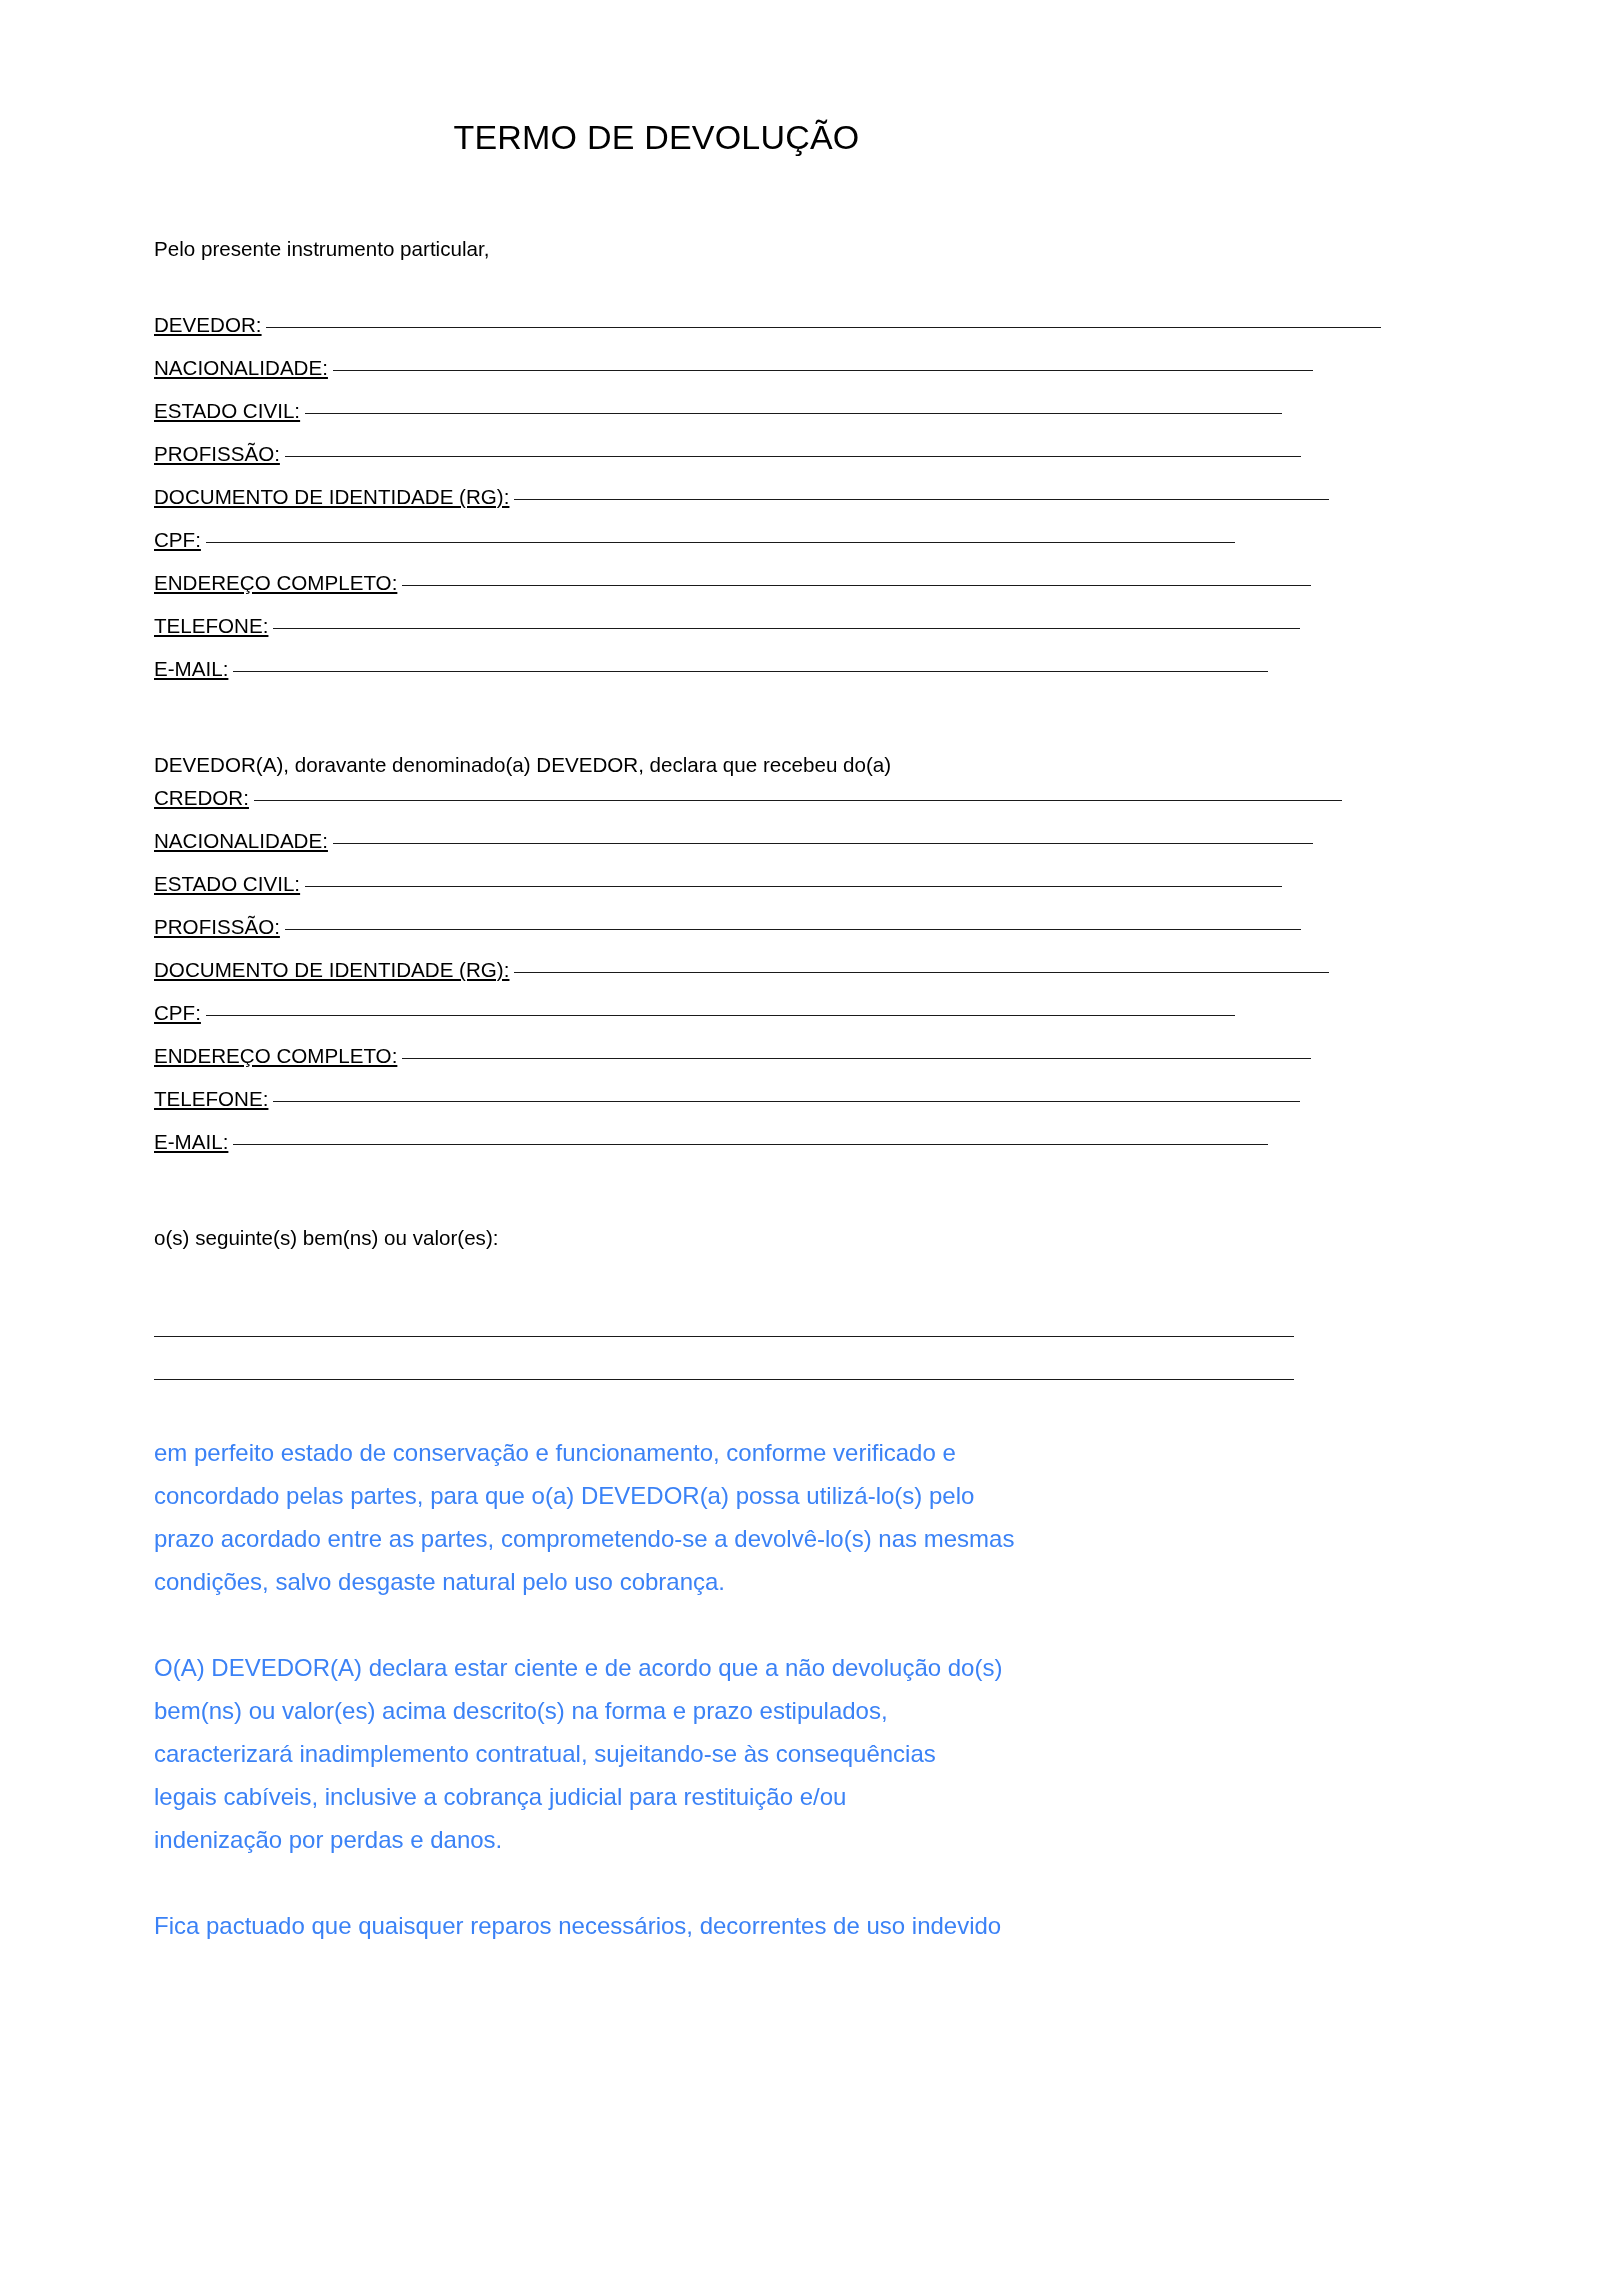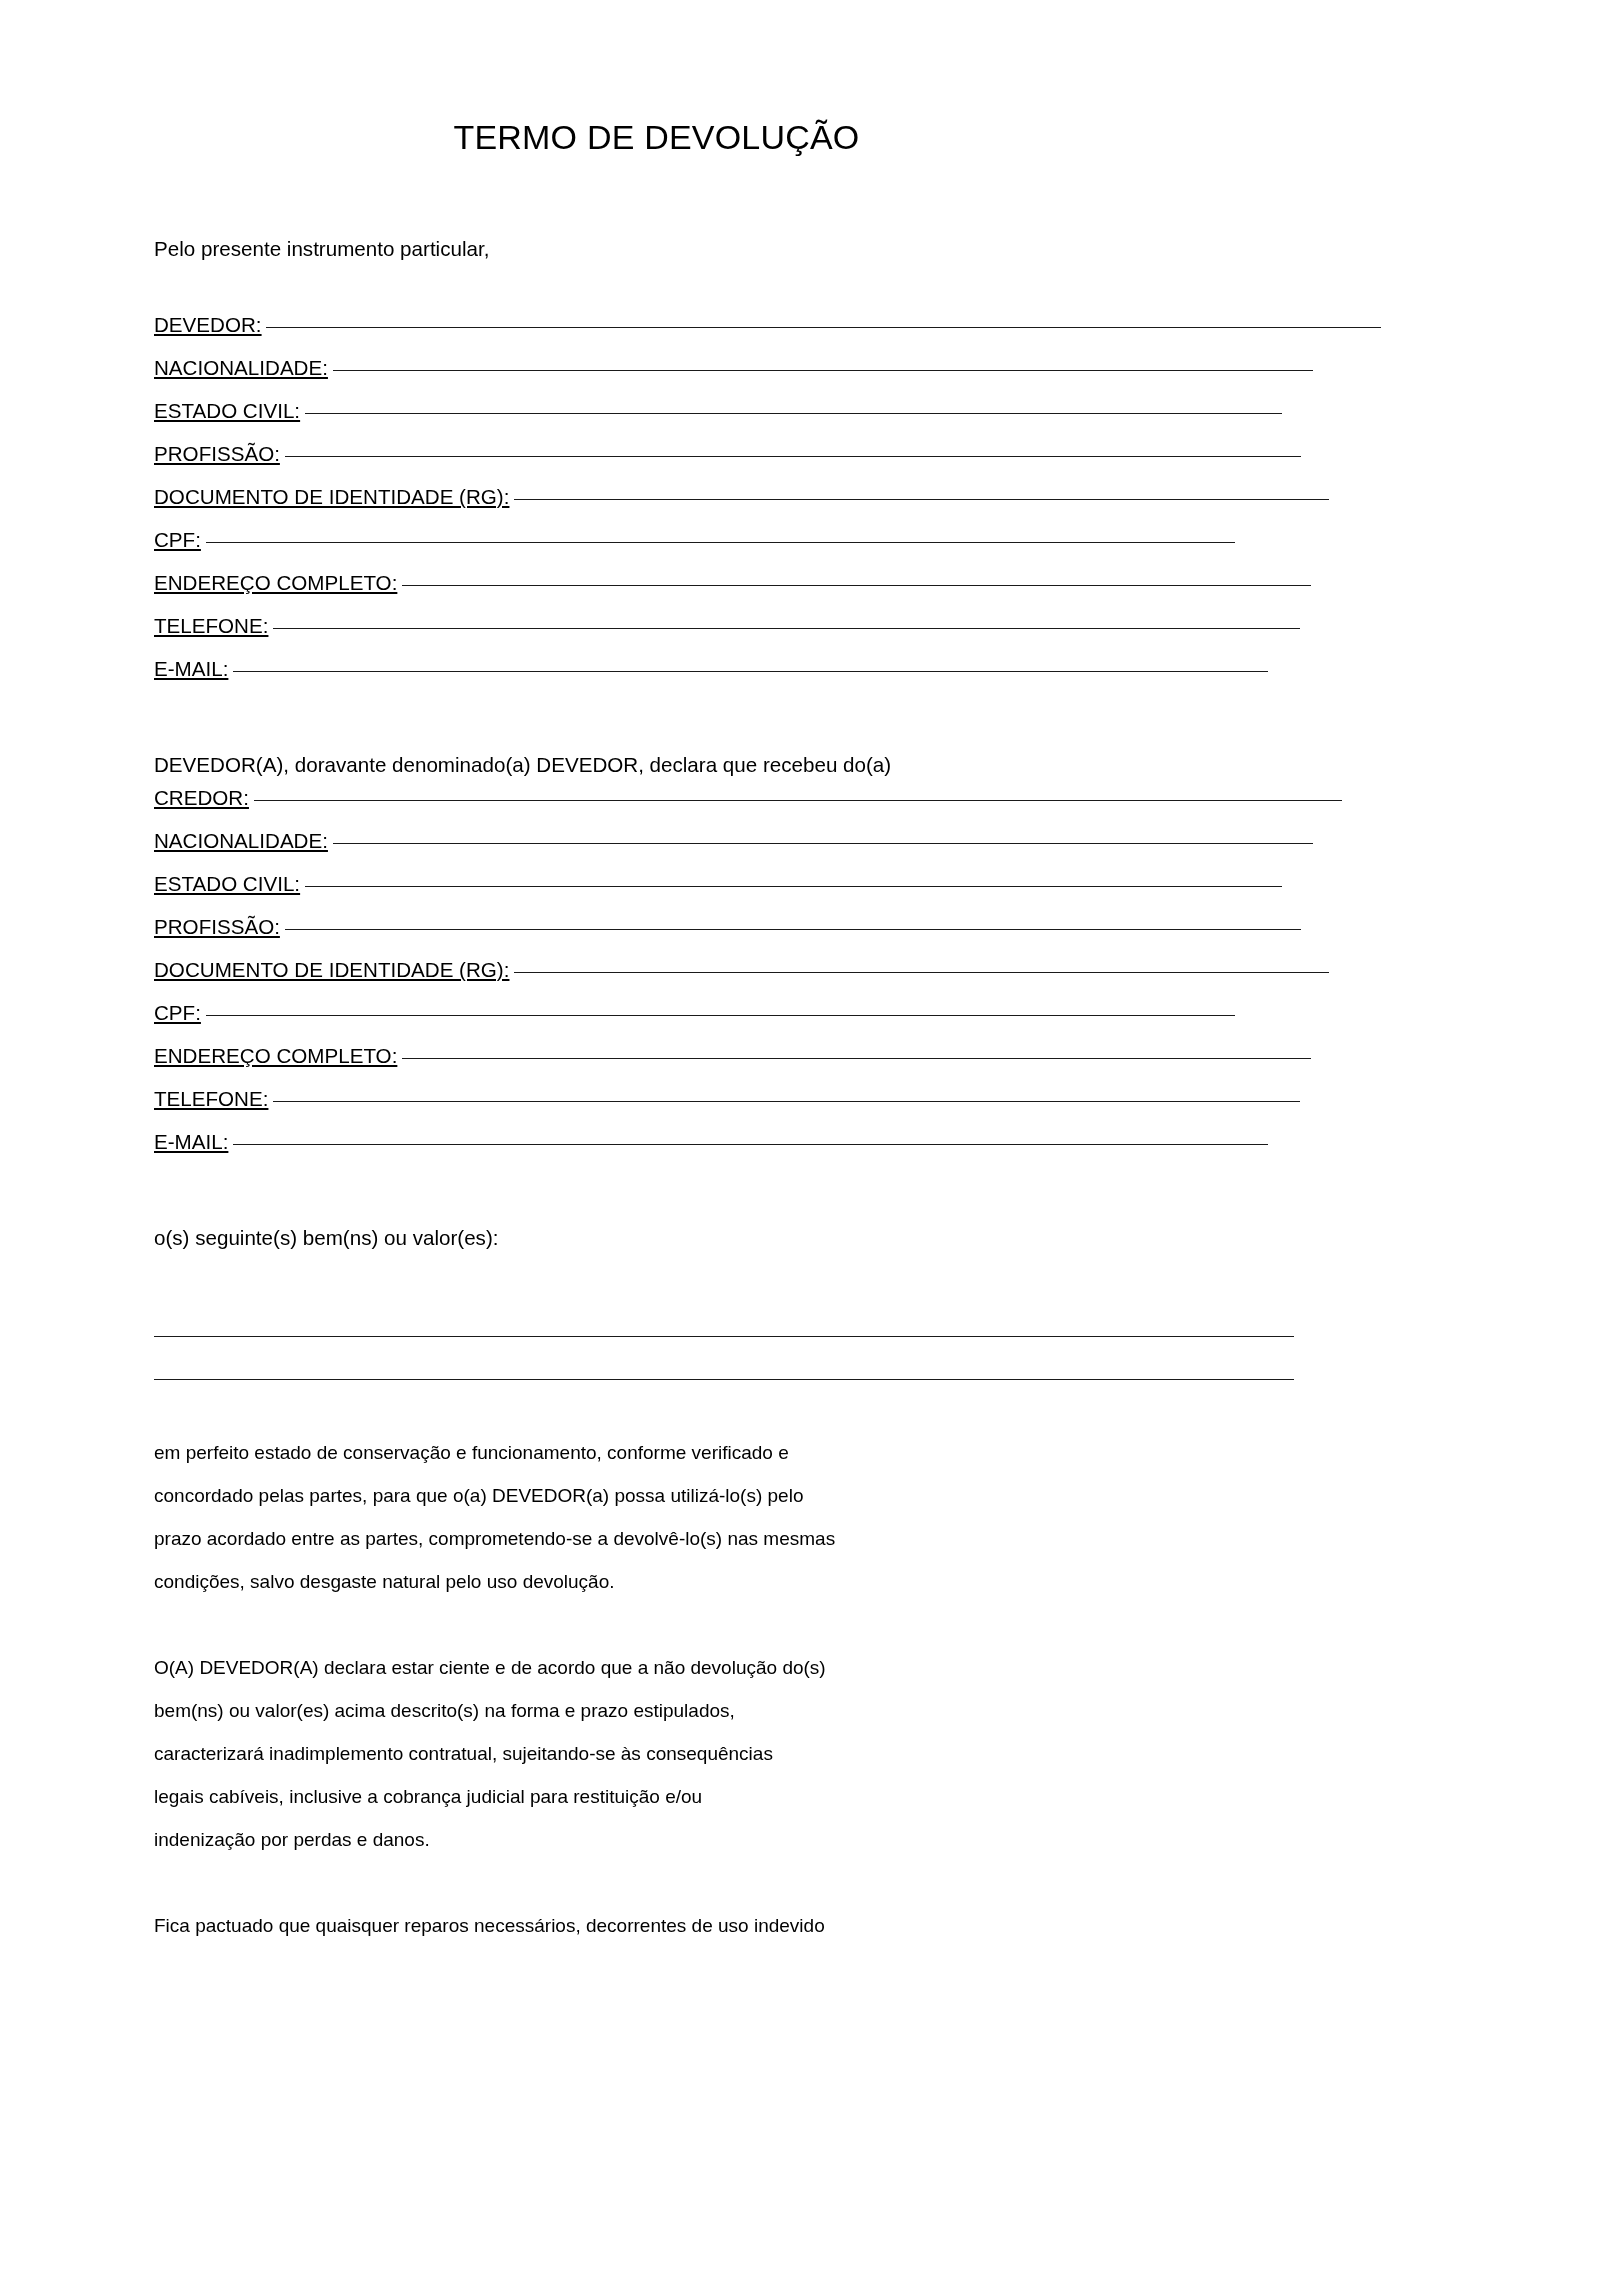--- a/index.html
+++ b/index.html
@@ -34,24 +34,24 @@
     left: 154px;
     width: 1313px;
   }
   .line {
     font-size: 20.6px;
     line-height: 43px;
     white-space: nowrap;
     color: #000000;
   }
   .para-line {
-    font-size: 19px;
+    font-size: 24px;
     line-height: 43px;
     white-space: nowrap;
-    color: #000000;
+    color: #3b82f6;
   }
   .spacer-sm { height: 43px; }
 
   
   .field {
     display: flex;
     align-items: baseline;
     height: 43px;
     font-size: 20.6px;
     white-space: nowrap;
@@ -188,21 +188,21 @@
           <div class="blank-rule"></div>
         </div>
       </div>
 
     <div class="spacer-sm"></div>
 
     <div id="para-1">
         <div class="para-line">em perfeito estado de conservação e funcionamento, conforme verificado e</div>
         <div class="para-line">concordado pelas partes, para que o(a) DEVEDOR(a) possa utilizá-lo(s) pelo</div>
         <div class="para-line">prazo acordado entre as partes, comprometendo-se a devolvê-lo(s) nas mesmas</div>
-        <div class="para-line">condições, salvo desgaste natural pelo uso devolução.</div>
+        <div class="para-line">condições, salvo desgaste natural pelo uso cobrança.</div>
       </div>
 
     <div class="spacer-sm"></div>
 
     <div id="para-2">
         <div class="para-line">O(A) DEVEDOR(A) declara estar ciente e de acordo que a não devolução do(s)</div>
         <div class="para-line">bem(ns) ou valor(es) acima descrito(s) na forma e prazo estipulados,</div>
         <div class="para-line">caracterizará inadimplemento contratual, sujeitando-se às consequências</div>
         <div class="para-line">legais cabíveis, inclusive a cobrança judicial para restituição e/ou</div>
         <div class="para-line">indenização por perdas e danos.</div>

